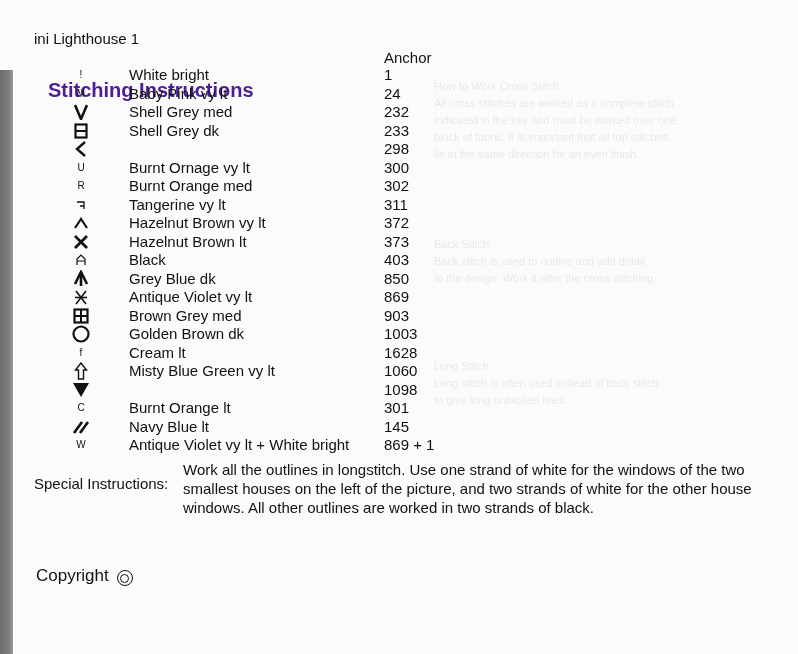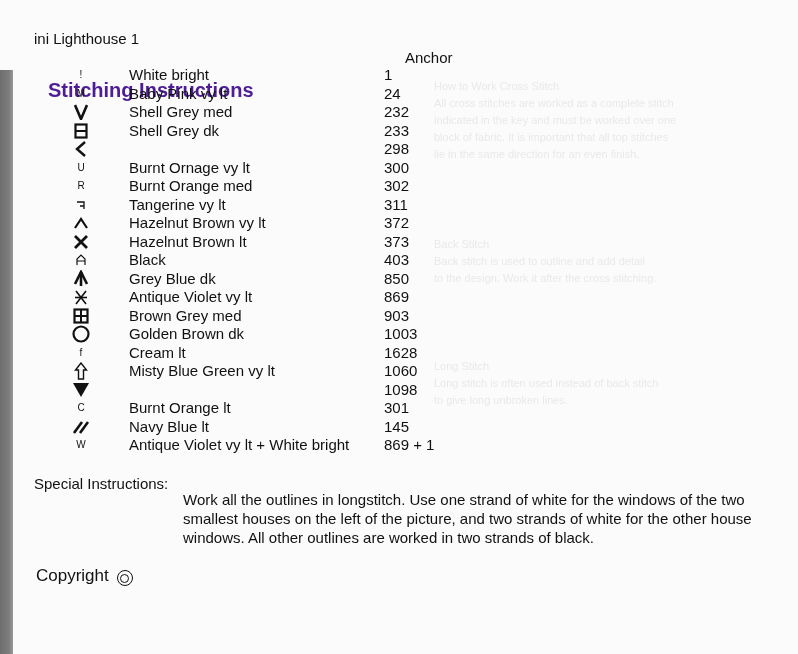--- a/index.html
+++ b/index.html
@@ -15,42 +15,42 @@
   }
   .bleed {
     position: absolute; color: #e9e9e9; font-size: 11px; line-height: 17px;
     pointer-events: none;
   }
   .bleed.big { font-size: 20px; font-weight: bold; color: #4c1d95; }
   .title {
     position: absolute; left: 34px; top: 30px; font-size: 15px;
   }
   .anchor-head {
-    position: absolute; left: 405px; top: 49px; font-size: 15px; text-align: center;
+    position: absolute; left: 384px; top: 49px; font-size: 15px; text-align: center;
   }
   .key-table {
     position: absolute; left: 0; top: 66px;
   }
   .row {
     position: absolute; left: 0; height: 18.5px; width: 500px;
     font-size: 15px; line-height: 18.5px;
   }
   .sym {
     position: absolute; left: 66px; width: 30px; text-align: center;
     display: flex; align-items: center; justify-content: center; height: 18.5px;
   }
   .sym svg { display: block; }
   .sym .txt { font-size: 10px; font-family: "Liberation Sans", sans-serif; }
   .name { position: absolute; left: 129px; white-space: nowrap; }
   .num { position: absolute; left: 384px; white-space: nowrap; }
   .special-label {
     position: absolute; left: 34px; top: 474px; font-size: 15px; line-height: 19px;
   }
   .special-text {
-    position: absolute; left: 183px; top: 490px; width: 590px;
+    position: absolute; left: 183px; top: 460px; width: 590px;
     font-size: 15px; line-height: 19px;
   }
   .copyright {
     position: absolute; left: 36px; top: 566px; font-size: 17px;
     display: flex; align-items: flex-end; gap: 8px; white-space: nowrap;
   }
   .copy-sym {
     display: inline-flex; width: 16px; height: 16px; border: 1.5px solid #111;
     border-radius: 50%; align-items: center; justify-content: center;
     box-sizing: border-box;

